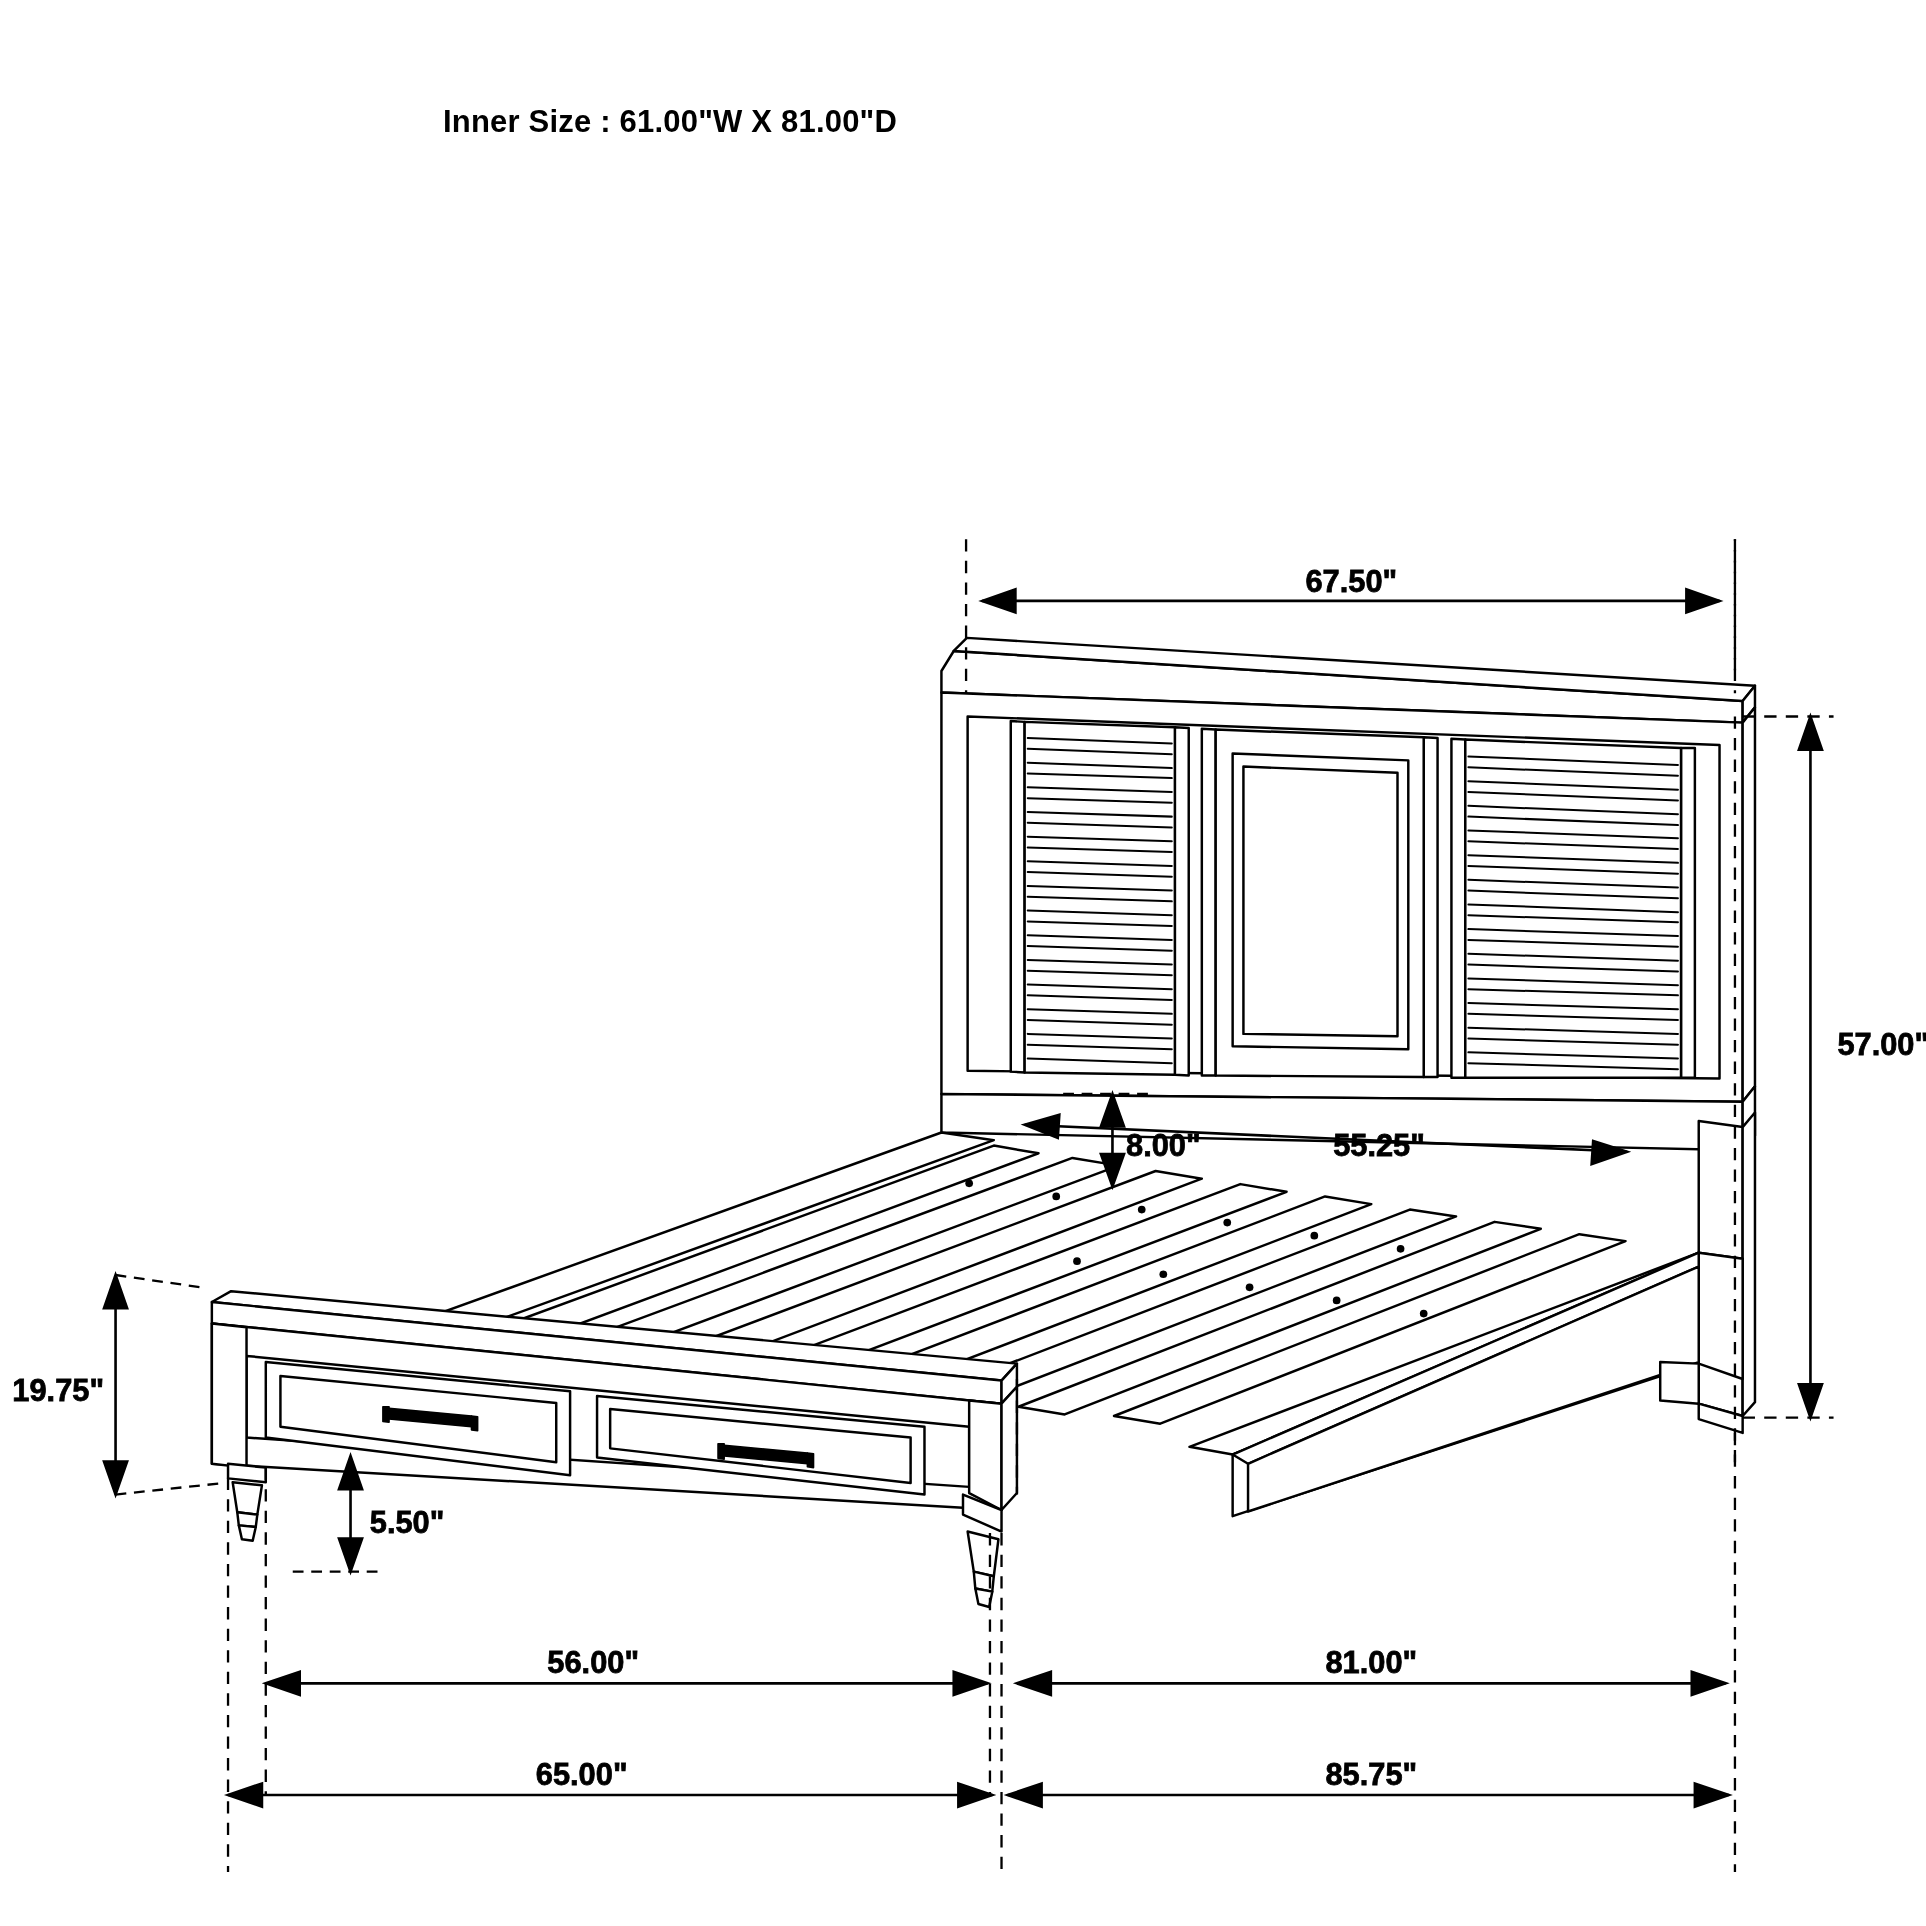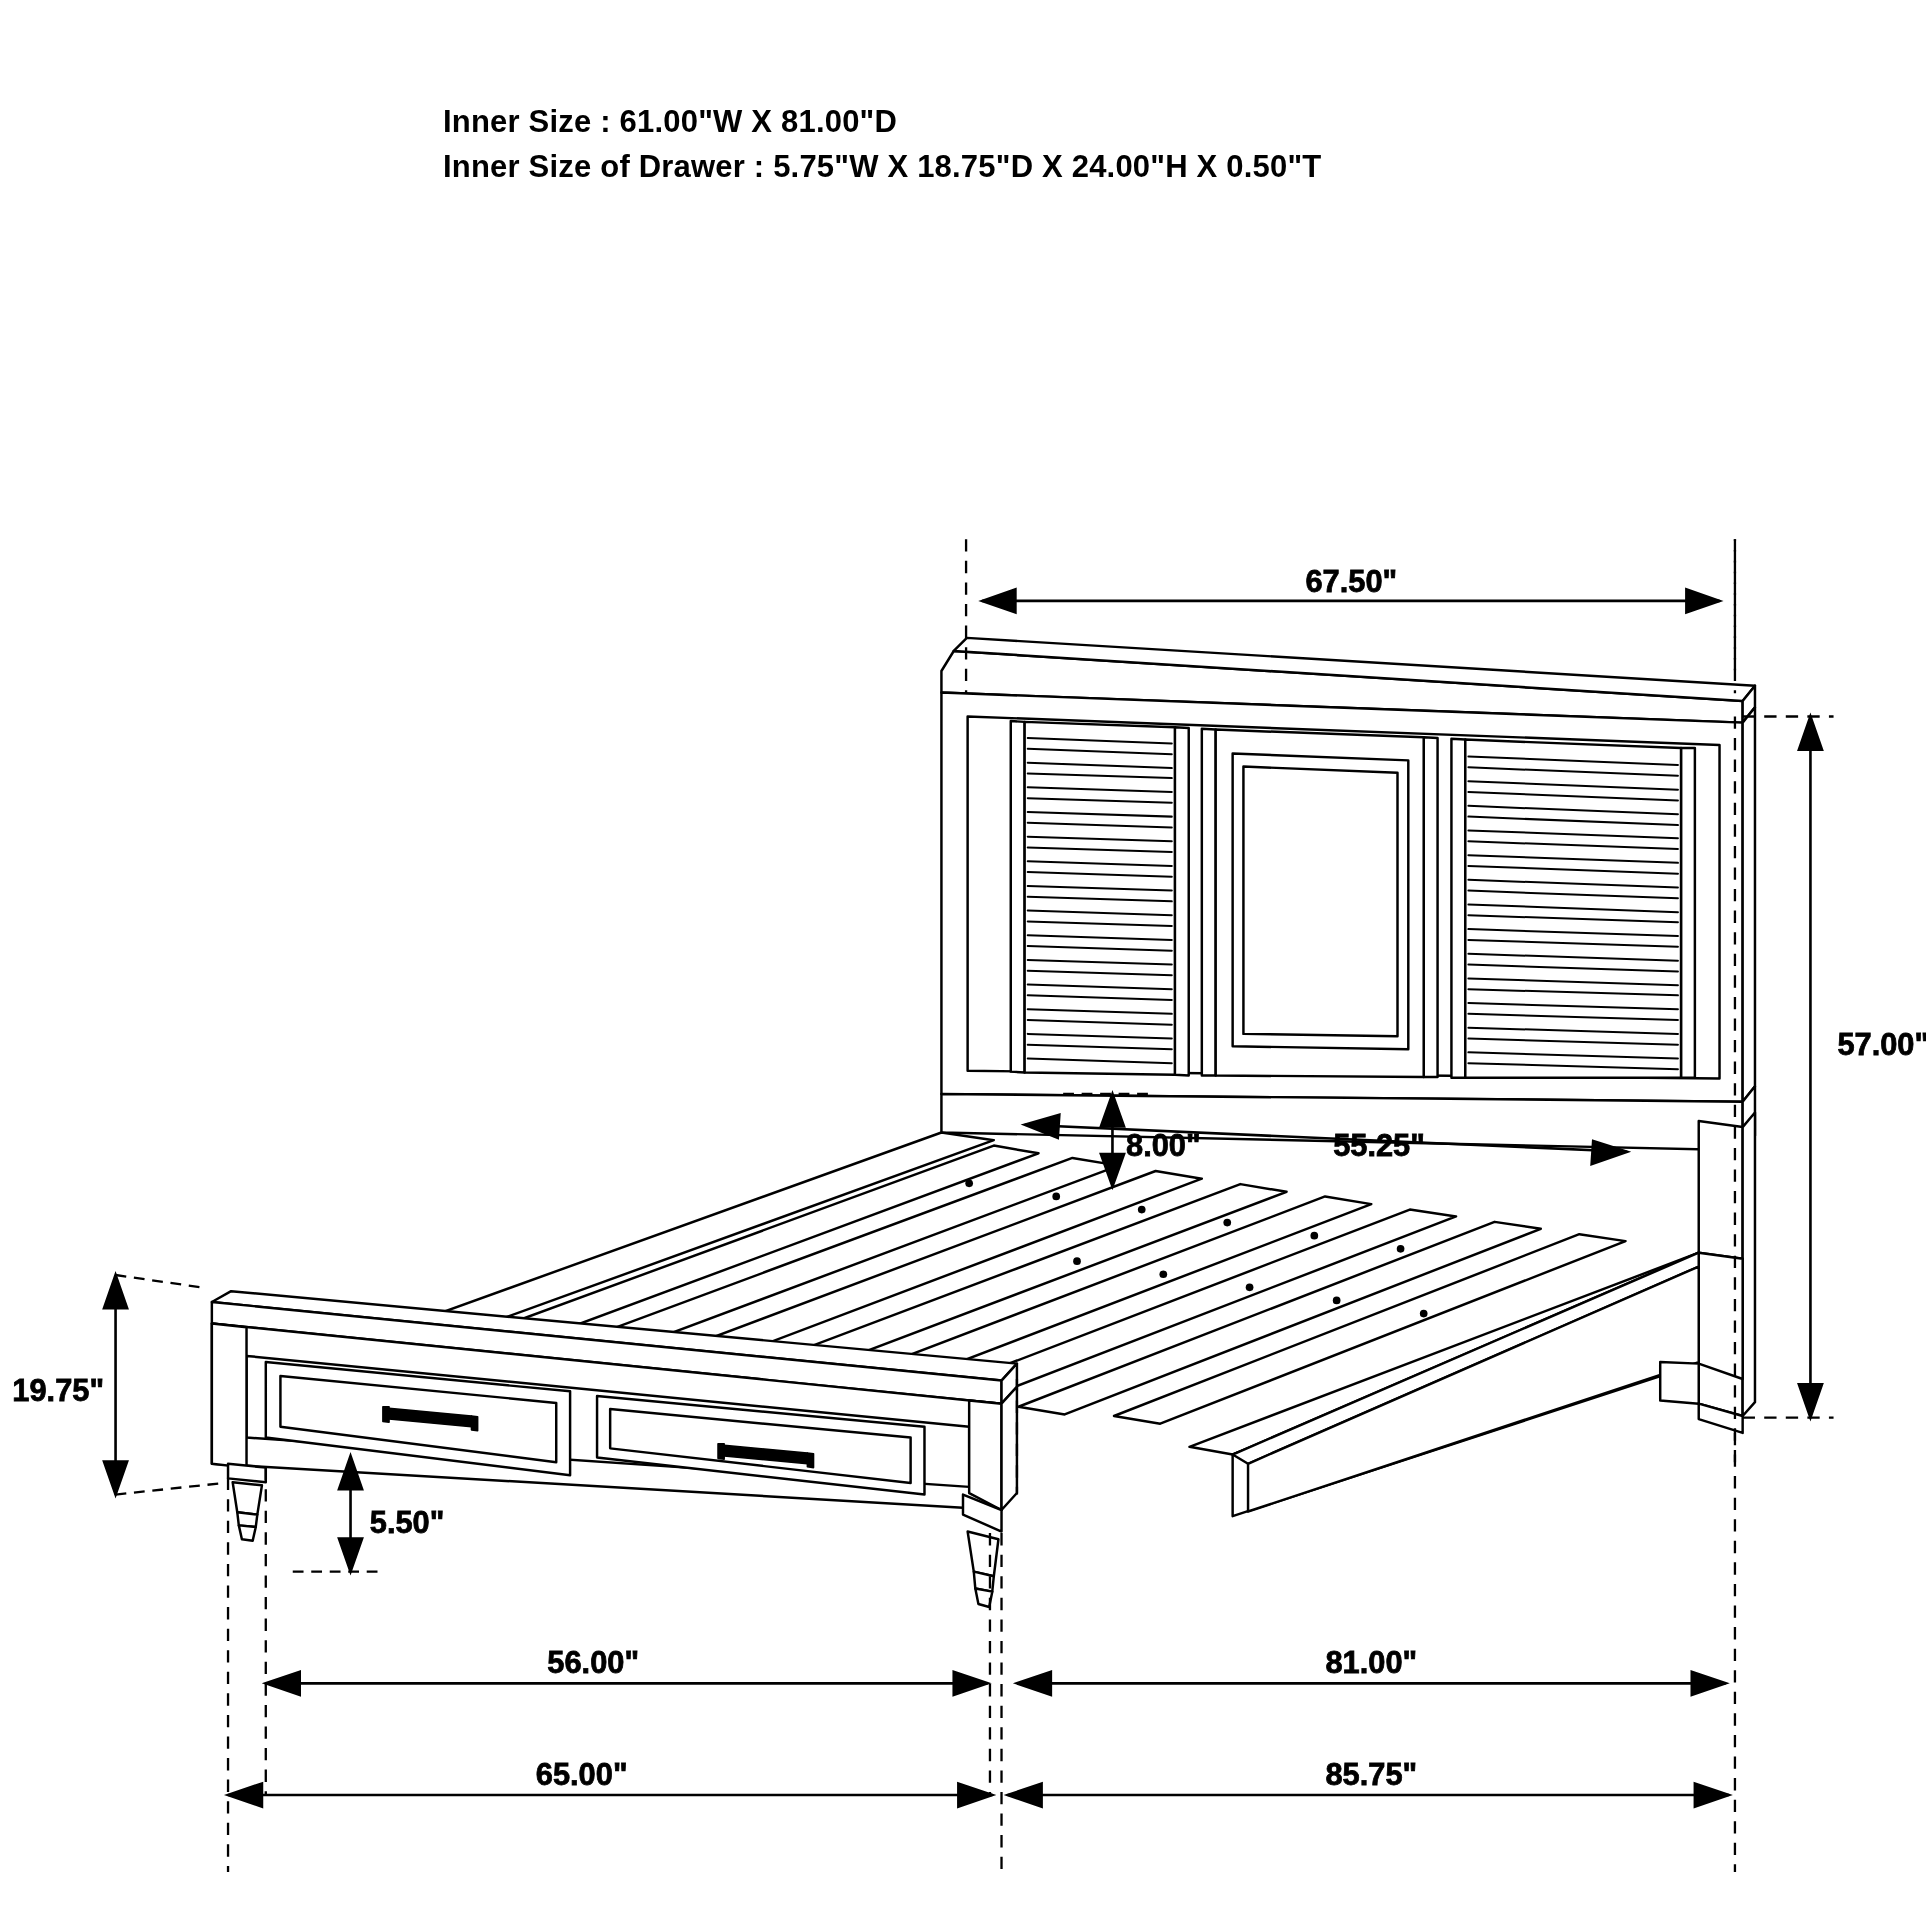--- a/index.html
+++ b/index.html
@@ -42,21 +42,20 @@
     fill: #000;
   }
 </style>
 </head>
 <body>
 
 <div id="stage">
 
   <div class="notes">
     <div>Inner Size : 61.00"W X 81.00"D</div>
-    <div>Inner Size of Drawer : 5.75"W X 18.75"D X 24.00"H X 0.50"T</div>
   </div>
 
   <svg width="1926" height="1926" viewBox="0 0 2500 2500">
     <g fill="none" stroke="#000" stroke-width="3.2" stroke-linejoin="round" stroke-linecap="round">
 
       <g>
 
         <path d="M1222,871 L1238,845 L2262,910 L2262,938 L1222,899 Z" fill="#fff"></path>
         <path d="M1238,845 L1255,828 L2278,890 L2262,910 Z" fill="#fff"></path>
         <path d="M2262,910 L2278,890 L2278,918 L2262,938 Z" fill="#fff"></path>

